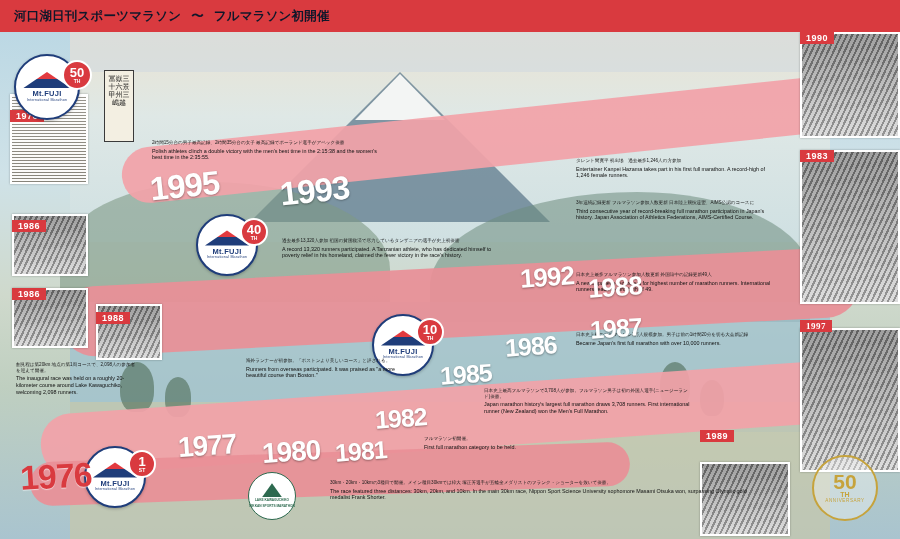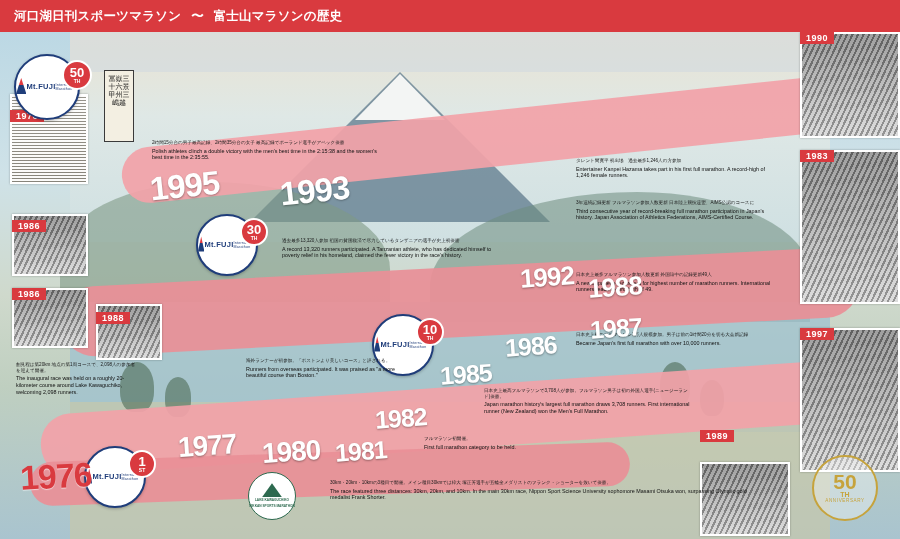--- a/index.html
+++ b/index.html
@@ -10,21 +10,21 @@
     position:relative;
   }
   #root{position:relative;width:900px;height:539px;overflow:hidden;background:#efe9dd;}
 
   
   .header{
     position:absolute;left:0;top:0;width:900px;height:32px;
     background:#d93a3f;
     display:flex;align-items:center;gap:10px;
     padding:0 14px;box-sizing:border-box;
-    color:#ffffff;
+    color:#0f172a;
   }
   .header .jp{font-size:12.5px;font-weight:bold;letter-spacing:.2px;white-space:nowrap;}
   .header .en{font-size:13.5px;font-weight:bold;white-space:nowrap;}
   .header .tilde{font-size:12.5px;font-weight:bold;}
 
   
   .canvas{
     position:absolute;left:0;top:32px;width:900px;height:507px;
     background:linear-gradient(180deg,#bcd8e4 0%, #cfe2e8 28%, #cfd9cc 52%, #bfcfc0 70%, #a9c4cf 100%);
     overflow:hidden;
@@ -85,21 +85,21 @@
     transform:rotate(-4deg);border-radius:30px;
   }
   .ribbon-bot{
     left:30px;top:420px;width:600px;height:44px;
     transform:rotate(-2deg);border-radius:22px;
   }
 
   
   .logo{
     position:absolute;border-radius:50%;background:#fff;border:2px solid #1f3d7a;
-    display:flex;flex-direction:row;align-items:center;justify-content:center;
+    display:flex;flex-direction:column;align-items:center;justify-content:center;
     text-align:left;box-shadow:0 1px 3px rgba(0,0,0,.25);z-index:7;
   }
   .logo .mt{font-size:7.5px;font-weight:bold;color:#1f3d7a;line-height:1;letter-spacing:.3px;}
   .logo .sub{font-size:3.6px;color:#1f3d7a;line-height:1.25;letter-spacing:.2px;}
   .logo .fujiart{
     width:76%;height:26%;
     background:linear-gradient(180deg,#e23a3f 0 45%, #1f3d7a 45% 100%);
     clip-path:polygon(50% 0,100% 100%,0 100%);
     margin-bottom:2px;
   }
@@ -149,21 +149,21 @@
   }
 </style>
 </head>
 <body>
 
 <div id="root">
 
   <div class="header">
     <span class="jp">河口湖日刊スポーツマラソン</span>
     <span class="tilde">〜</span>
-    <span class="jp">富士山マラソンの歴史</span>
+    <span class="jp">フルマラソン初開催</span>
   </div>
 
   <div class="canvas">
 
     <div class="sky"></div>
     <div class="sky-band"></div>
     <div class="fuji"></div>
     <div class="fuji-snow"></div>
     <div class="hill-left"></div>
     <div class="hill-right"></div>
@@ -205,21 +205,21 @@
     <div class="photo-year" style="left:800px;top:0px;text-align:center;">1990</div>
 
     <div class="photo" style="left:800px;top:118px;width:96px;height:150px;">
       <div class="grain"></div>
     </div>
     <div class="photo-year" style="left:800px;top:118px;">1983</div>
 
     <div class="photo" style="left:800px;top:296px;width:96px;height:140px;">
       <div class="grain"></div>
     </div>
-    <div class="photo-year" style="left:800px;top:296px;">1997</div>
+    <div class="photo-year" style="left:800px;top:288px;font-family:Liberation Serif, serif;">1997</div>
 
     <div class="photo" style="left:700px;top:430px;width:86px;height:70px;">
       <div class="grain"></div>
     </div>
     <div class="photo-year" style="left:700px;top:398px;">1989</div>
 
     <div class="vert-label" style="left:104px;top:38px;height:62px;">冨嶽三十六景 甲州三嶋越</div>
 
     <div class="logo" style="left:14px;top:22px;width:62px;height:62px;">
       <div class="fujiart"></div>
@@ -230,21 +230,21 @@
       <span class="num">50</span>
       <span class="th">TH</span>
     </div>
 
     <div class="logo" style="left:196px;top:182px;width:58px;height:58px;">
       <div class="fujiart"></div>
       <div class="mt">Mt.FUJI</div>
       <div class="sub">International Marathon</div>
     </div>
     <div class="badge-anniv" style="left:240px;top:186px;width:24px;height:24px;">
-      <span class="num">30</span>
+      <span class="num">40</span>
       <span class="th">TH</span>
     </div>
 
     <div class="logo" style="left:372px;top:282px;width:58px;height:58px;">
       <div class="fujiart"></div>
       <div class="mt">Mt.FUJI</div>
       <div class="sub">International Marathon</div>
     </div>
     <div class="badge-anniv" style="left:416px;top:286px;width:24px;height:24px;">
       <span class="num">10</span>

